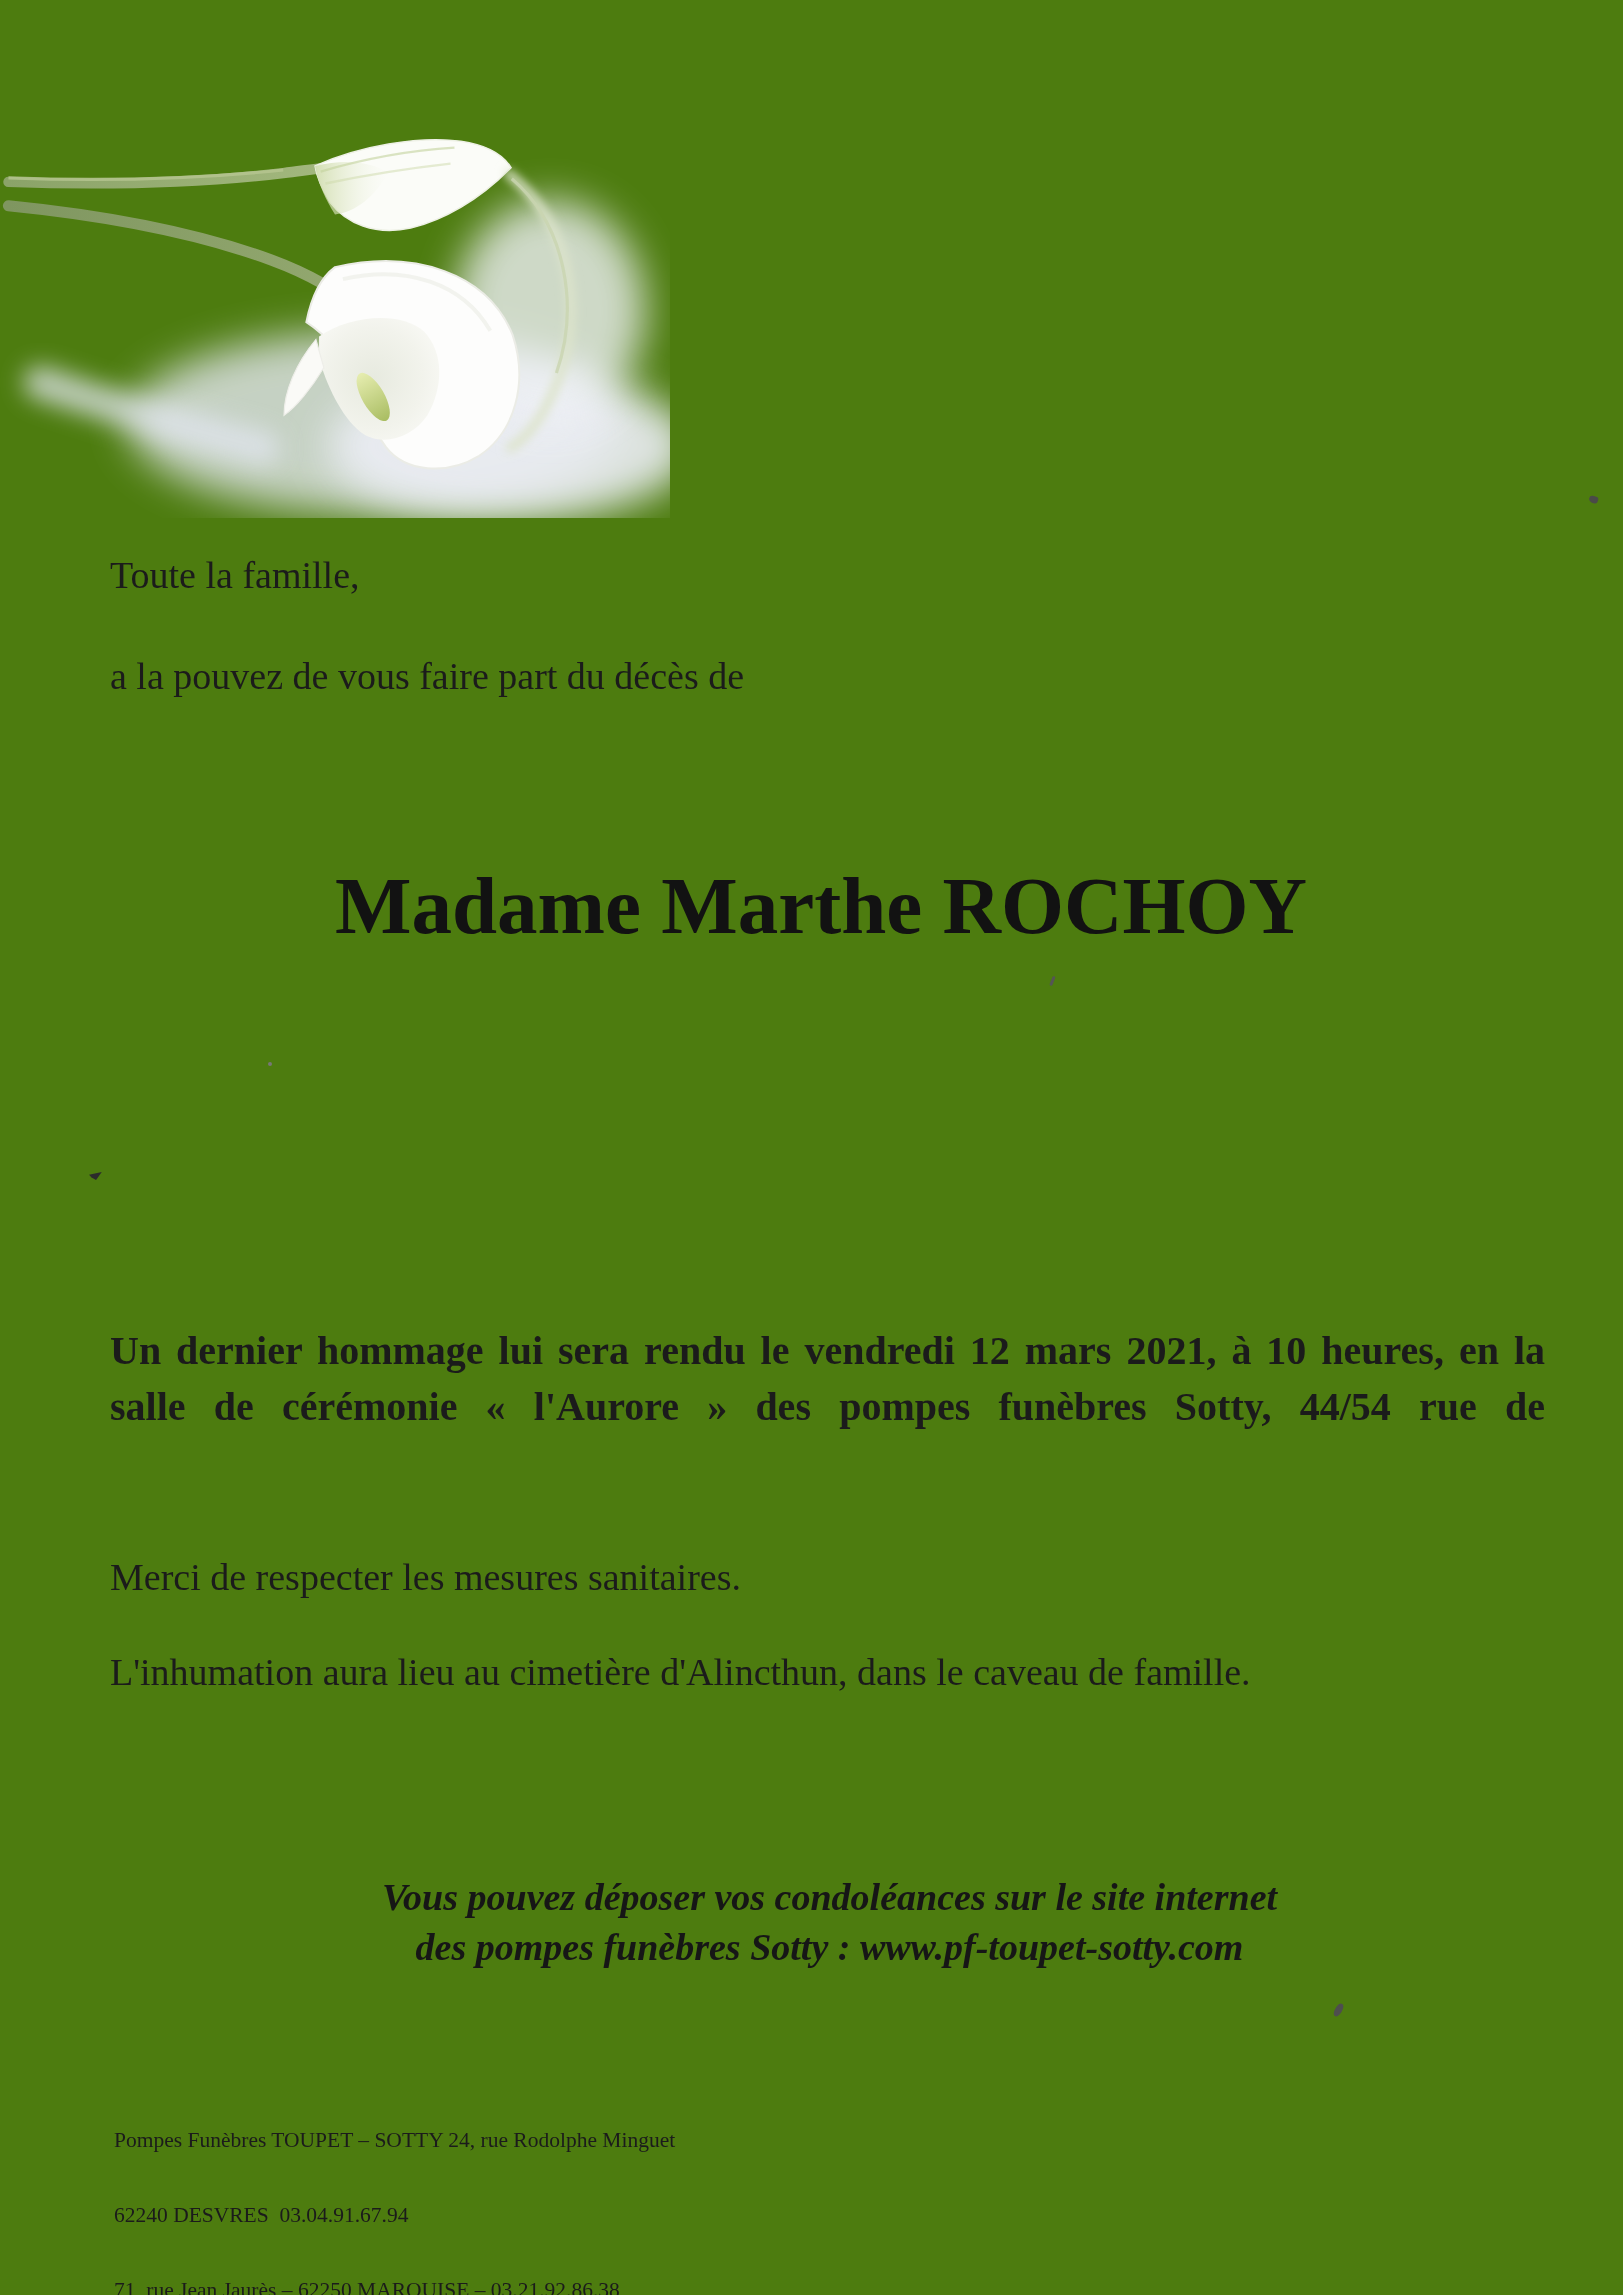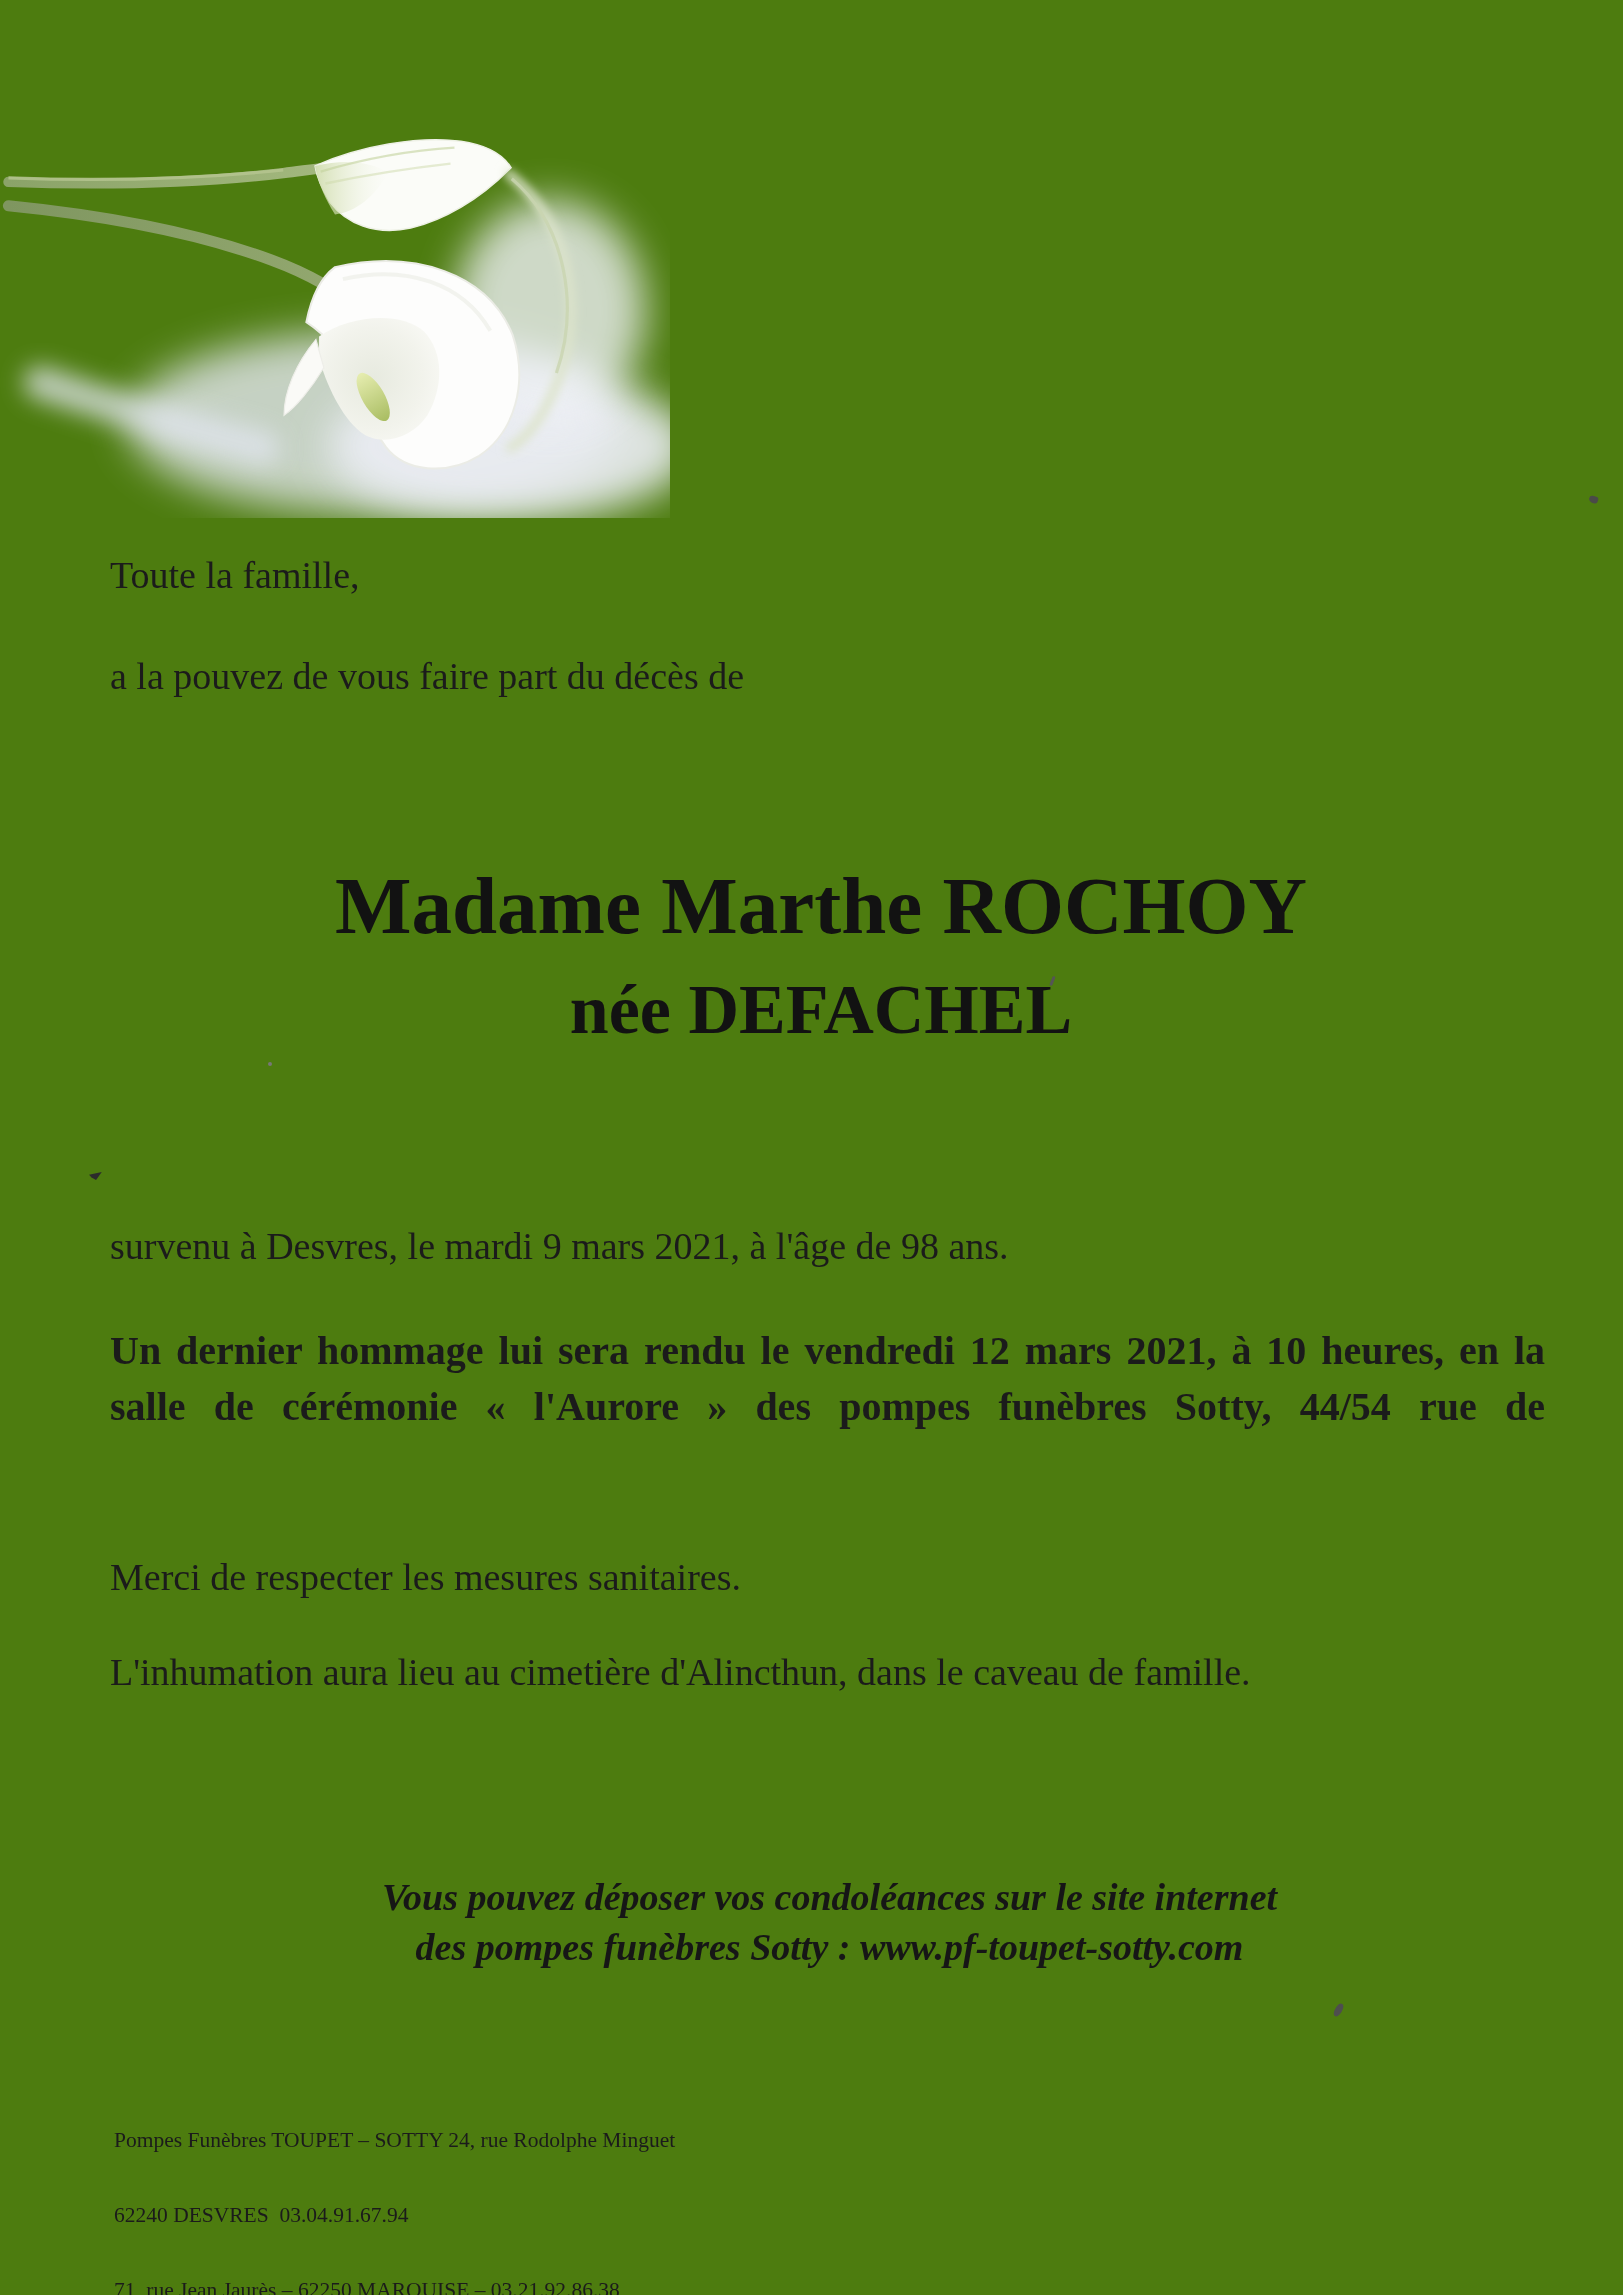--- a/index.html
+++ b/index.html
@@ -150,23 +150,21 @@
     <path d="M 400,332 C 440,305 502,300 532,326 C 557,352 556,396 536,431 C 516,461 477,471 452,452 C 427,432 409,391 400,360 Z" fill="url(#funnelGrad)"></path>
     <path d="M 396,336 C 371,366 356,401 356,431 C 371,421 391,396 406,371 Z" fill="#fafaf7" stroke="#eeeee9" stroke-width="1.5"></path>
     <ellipse cx="468" cy="408" rx="14" ry="34" transform="rotate(-30 468 408)" fill="url(#spadixGrad)"></ellipse>
     <path d="M 430,260 C 510,242 580,265 615,325" stroke="#f1f2ec" stroke-width="5" fill="none" opacity="0.9"></path>
   </svg>
 
   <div class="body-line" style="top:547px">Toute la famille,</div>
   <div class="body-line" style="top:648px">a la pouvez de vous faire part du décès de</div>
 
   <div class="title-line-1">Madame Marthe ROCHOY</div>
-  <div class="title-line-2">née DEFACHEL</div>
 
-  <div class="body-line" style="top:1218px">survenu à Desvres, le mardi 9 mars 2021, à l'âge de 98 ans.</div>
 
   <div class="para-justified">
     <div class="jline">Un dernier hommage lui sera rendu le vendredi 12 mars 2021, à 10 heures, en la</div>
     <div class="jline">salle de cérémonie « l'Aurore » des pompes funèbres Sotty, 44/54 rue de</div>
   </div>
 
   <div class="body-line" style="top:1644px">L'inhumation aura lieu au cimetière d'Alincthun, dans le caveau de famille.</div>
   <div class="body-line" style="top:1549px">Merci de respecter les mesures sanitaires.</div>
 
   <div class="condolences">

